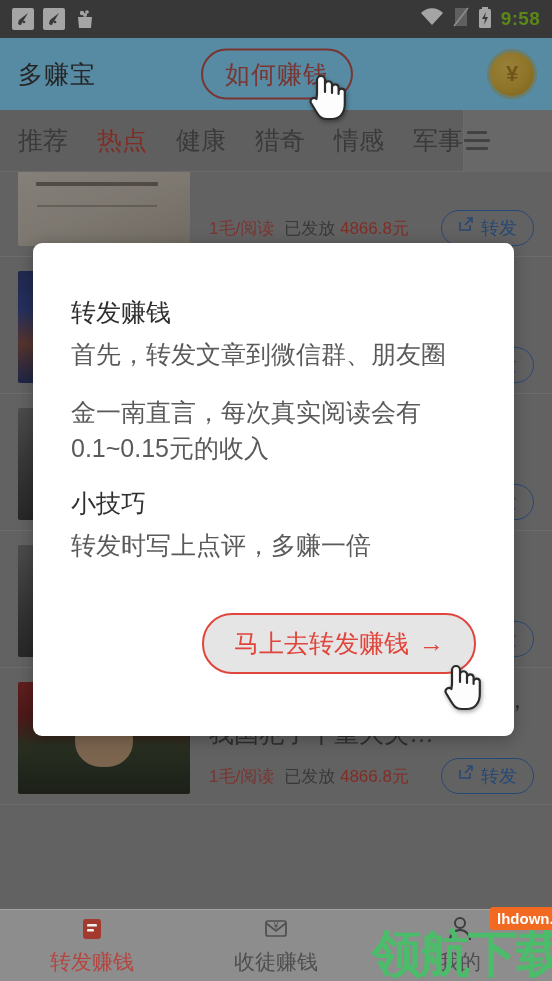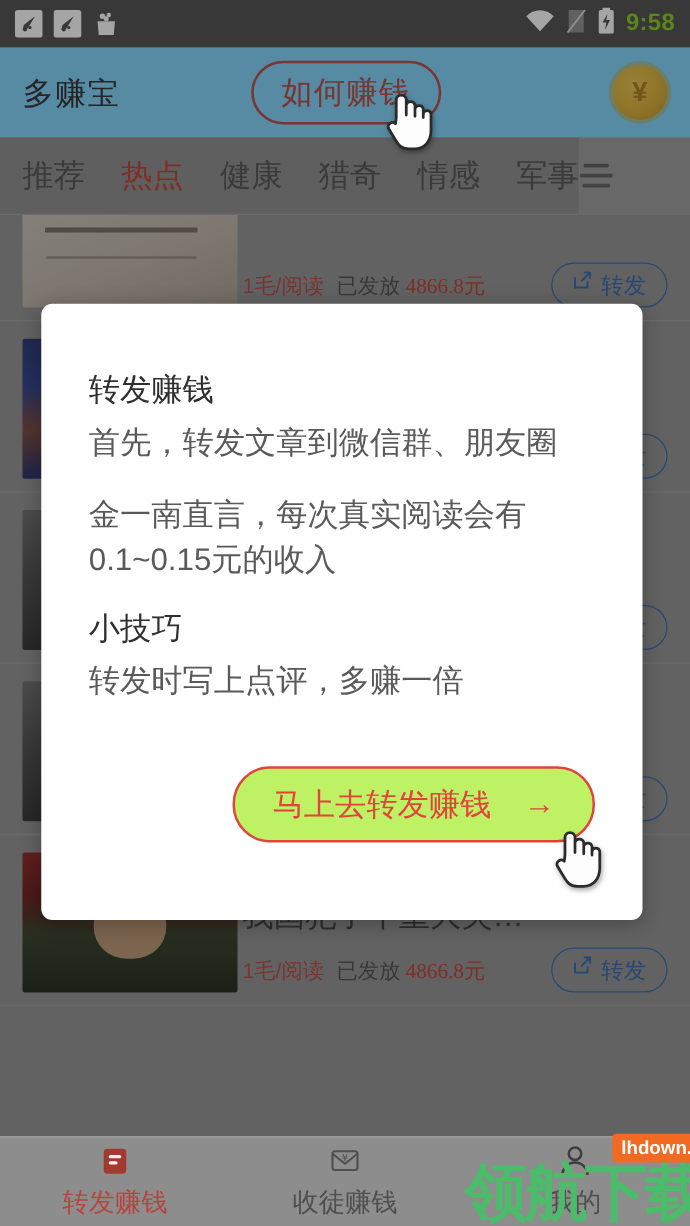--- a/index.html
+++ b/index.html
@@ -67,21 +67,21 @@
   .hamb i:nth-child(3){width:22px;margin:0 auto;}
 
   
   .feed{
     position:absolute;top:172px;left:0;width:552px;height:737px;
     background:#909090;overflow:hidden;
   }
   .card{
     position:relative;box-sizing:border-box;
     padding:14px 18px 10px 18px;border-bottom:1px solid #a0a0a0;
-    display:flex;gap:4px;
+    display:flex;gap:19px;
   }
   .thumb{
     width:172px;height:112px;flex:0 0 172px;border-radius:2px;
     background:#777;overflow:hidden;position:relative;
   }
   .t-note{background:linear-gradient(160deg,#cfc7bd 0%,#bdb4a8 60%,#a79d90 100%);}
   .t-note::after{
     content:"";position:absolute;left:10%;top:22%;width:72%;height:6px;
     background:#5a4f46;opacity:.75;box-shadow:0 22px 0 -1px #5a4f46, 0 44px 0 -2px rgba(90,79,70,.55);
     border-radius:2px;
@@ -97,21 +97,21 @@
     content:"";position:absolute;left:50%;top:26%;transform:translateX(-50%);
     width:58px;height:56px;border-radius:50% 50% 45% 45%;background:#c9a07a;opacity:.9;
   }
   .card-body{flex:1;min-width:0;display:flex;flex-direction:column;}
   .card-title{
     font-size:25px;line-height:34px;color:#3a3a3a;
     display:-webkit-box;-webkit-line-clamp:2;-webkit-box-orient:vertical;overflow:hidden;
   }
   .card-meta{margin-top:auto;display:flex;align-items:center;gap:10px;padding-top:8px;}
   .meta-rate{font-size:17px;color:#b5453f;white-space:nowrap;}
-  .meta-paid{font-size:17px;color:#4a4a4a;white-space:nowrap;font-family:Liberation Serif, serif;}
+  .meta-paid{font-size:17px;color:#4a4a4a;white-space:nowrap;}
   .meta-amt{color:#c0392b;}
   .share-btn{
     margin-left:auto;border:1.5px solid #2e64ad;border-radius:20px;
     color:#2e64ad;font-size:18px;padding:5px 16px;display:flex;align-items:flex-start;gap:7px;
     white-space:nowrap;background:transparent;
   }
   .share-btn svg{display:block;}
 
   
   .card.partial{margin-top:-52px;}
@@ -122,22 +122,22 @@
     position:absolute;left:33px;top:243px;width:481px;height:493px;
     background:#fff;border-radius:9px;box-sizing:border-box;
     padding:54px 38px 0 38px;box-shadow:0 3px 16px rgba(0,0,0,.28);
   }
   .m-h{font-size:25px;color:#2f2f2f;line-height:1.2;font-weight:500;}
   .m-p{font-size:25px;color:#5a5a5a;line-height:36px;margin-top:9px;}
   .m-block{margin-bottom:22px;}
   .m-cta-wrap{position:absolute;right:38px;bottom:62px;}
   .m-cta{
     border:2px solid #e0453c;border-radius:30px;color:#e0453c;
-    font-size:25px;padding:12px 30px;display:flex;align-items:center;gap:26px;
-    white-space:nowrap;background:#bef264;
+    font-size:25px;padding:12px 30px;display:flex;align-items:center;gap:10px;
+    white-space:nowrap;background:#e5e5e5;
   }
 
   
   .cursor{position:absolute;pointer-events:none;}
   .cursor svg{display:block;filter:drop-shadow(1px 2px 2px rgba(0,0,0,.35));}
 
   
   .bottomnav{
     position:absolute;bottom:0;left:0;width:552px;height:72px;
     background:#8d8d8d;border-top:1px solid #a2a2a2;

